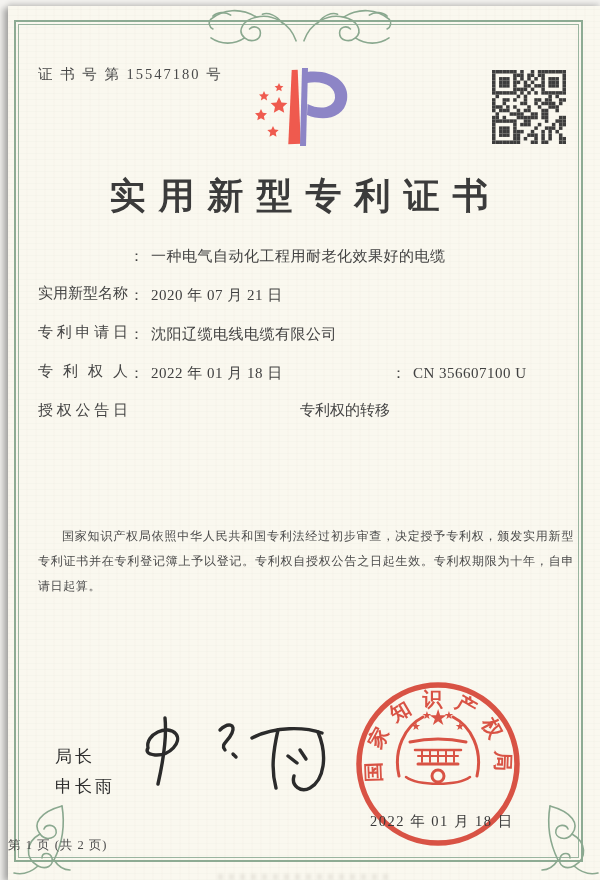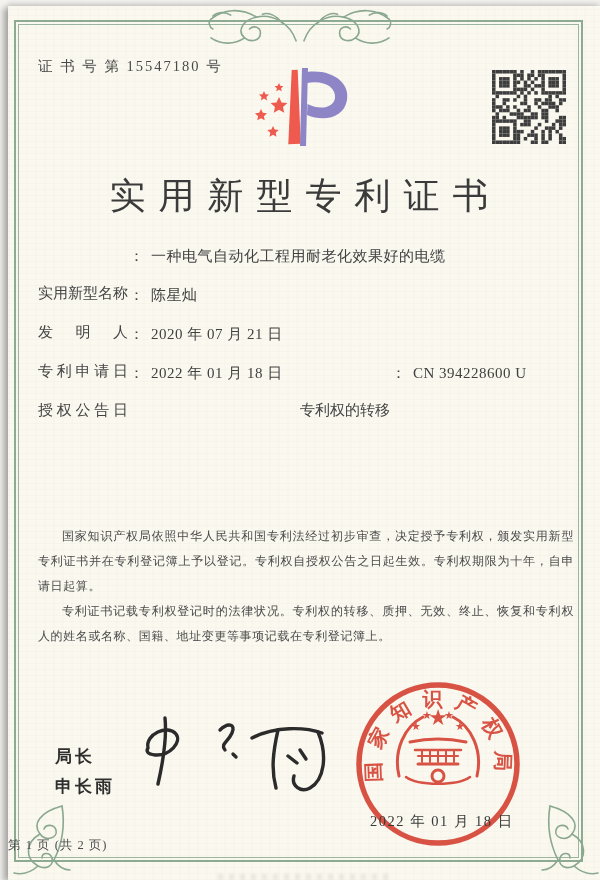--- a/index.html
+++ b/index.html
@@ -24,51 +24,51 @@
     border:1px solid #9ab5a0;
   }
 
   .ornament { position:absolute; pointer-events:none; }
   .orn-top-left  { top:-1px; left:198px; width:94px; height:46px; transform:scaleX(-1); }
   .orn-top-right { top:-1px; left:292px; width:94px; height:46px; }
   .orn-bot-left  { bottom:2px; left:2px;  width:62px; height:76px; }
   .orn-bot-right { bottom:2px; right:-2px; width:62px; height:76px; transform:scaleX(-1); }
 
   .cert-no {
-    position:absolute; left:30px; top:51px;
+    position:absolute; left:30px; top:59px;
     font-size:14.5px; letter-spacing:2px; color:#4a4a4a;
   }
 
   .logo { position:absolute; left:224px; top:52px; width:132px; height:108px; }
   .qr   { position:absolute; left:484px; top:64px; width:74px; height:74px; }
 
   .title {
     position:absolute; left:0; right:10px; top:166px; text-align:center;
-    font-size:36px; font-weight:400; color:#3b3b3b;
+    font-size:36px; font-weight:700; color:#3b3b3b;
     letter-spacing:13px; text-indent:13px;
   }
 
   .fields { position:absolute; left:30px; right:26px; top:241px; color:#414141; }
   .frow { height:20px; margin-bottom:19px; font-size:15px; white-space:nowrap; position:relative; }
   .flabel {
     display:inline-block; width:90px; vertical-align:top;
     text-align:justify; text-align-last:justify; color:#444;margin-top:37px;
   }
   .fcolon { display:inline-block; margin:0 7px 0 1px; }
   .fvalue { letter-spacing:0.5px; }
   .pair-right { position:absolute; left:262px; top:0; }
 
   .paras { position:absolute; left:30px; right:26px; top:518px; color:#4a4a4a; }
   .paras p {
     font-size:12px; line-height:25px; letter-spacing:0.6px;
     text-indent:2em; text-align:justify;
   }
 
   .officials { position:absolute; left:47px; top:736px; color:#2e2e2e; }
-  .off-title, .off-name { font-size:17px; font-weight:bold; letter-spacing:3px; line-height:30px; }
+  .off-title, .off-name { font-size:17px; font-weight:normal; letter-spacing:3px; line-height:30px; }
 
   .signature { position:absolute; left:122px; top:706px; width:200px; height:100px; }
 
   .seal { position:absolute; left:344px; top:672px; width:172px; height:172px;
           mix-blend-mode:multiply; opacity:0.92; }
   .seal-date {
     position:absolute; left:362px; top:806px; width:160px;
     font-size:14.5px; letter-spacing:1.5px; color:#3a3a3a; z-index:3;
   }
 
@@ -385,38 +385,37 @@
         <rect x="70.48" y="70.48" width="3.52" height="3.52" fill="#3d3d3d"></rect>
       </svg></div>
 
   <div class="title">实用新型专利证书</div>
 
   <div class="fields">
     <div class="frow">
       <span class="flabel">实用新型名称</span><span class="fcolon">：</span><span class="fvalue">一种电气自动化工程用耐老化效果好的电缆</span>
     </div>
     <div class="frow">
-      <span class="flabel">发明人</span><span class="fcolon">：</span><span class="fvalue">陈星灿</span>
+      <span class="flabel">专利申请日</span><span class="fcolon">：</span><span class="fvalue">2020 年 07 月 21 日</span>
     </div>
     <div class="frow">
-      <span class="flabel">专利申请日</span><span class="fcolon">：</span><span class="fvalue">2020 年 07 月 21 日</span>
+      <span class="flabel">专利权人</span><span class="fcolon">：</span><span class="fvalue">沈阳辽缆电线电缆有限公司</span>
     </div>
     <div class="frow">
       <span>
         <span class="flabel">授权公告日</span><span class="fcolon">：</span><span class="fvalue">2022 年 01 月 18 日</span>
       </span>
       <span class="pair-right">
-        <span class="flabel">专利权的转移</span><span class="fcolon">：</span><span class="fvalue">CN 394228600 U</span>
+        <span class="flabel">专利权的转移</span><span class="fcolon">：</span><span class="fvalue">CN 356607100 U</span>
       </span>
     </div>
   </div>
 
   <div class="paras">
     <p>国家知识产权局依照中华人民共和国专利法经过初步审查，决定授予专利权，颁发实用新型专利证书并在专利登记簿上予以登记。专利权自授权公告之日起生效。专利权期限为十年，自申请日起算。</p>
-    <p>专利证书记载专利权登记时的法律状况。专利权的转移、质押、无效、终止、恢复和专利权人的姓名或名称、国籍、地址变更等事项记载在专利登记簿上。</p>
   </div>
 
   <div class="officials">
     <div class="off-title">局长</div>
     <div class="off-name">申长雨</div>
   </div>
 
   <svg class="signature" viewBox="0 0 200 100">
     <g fill="none" stroke="#2b2b2b" stroke-width="3.4" stroke-linecap="round">
       <path d="M35,6 C37,26 33,50 28,72"></path>

